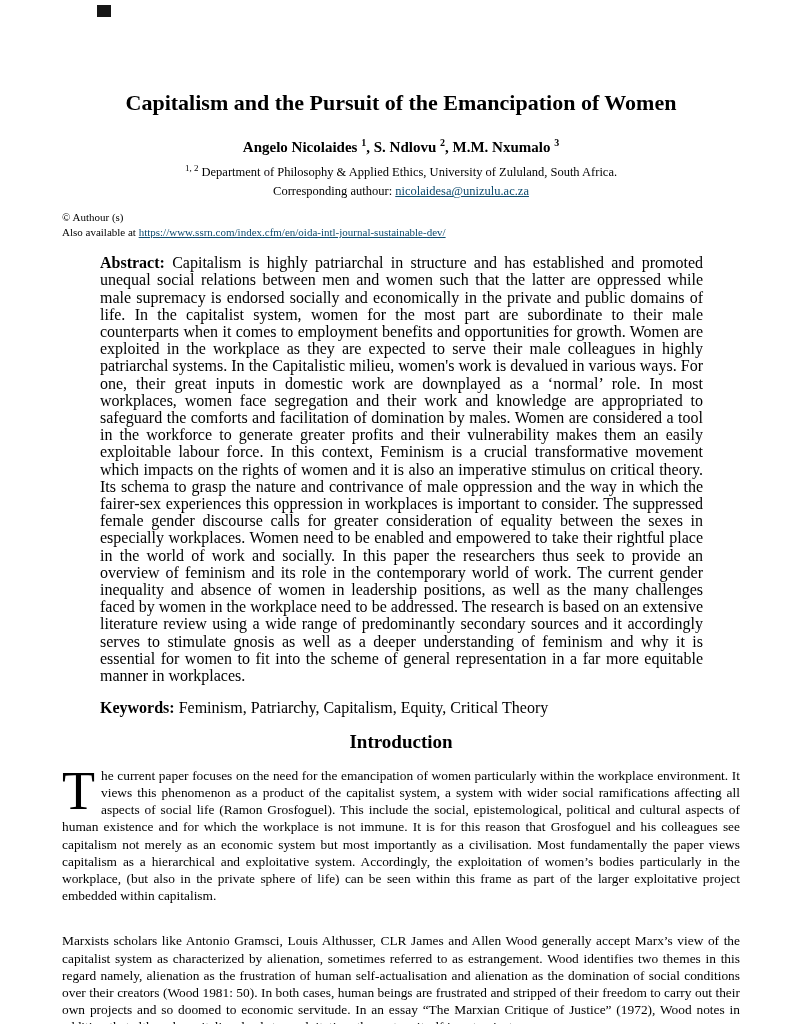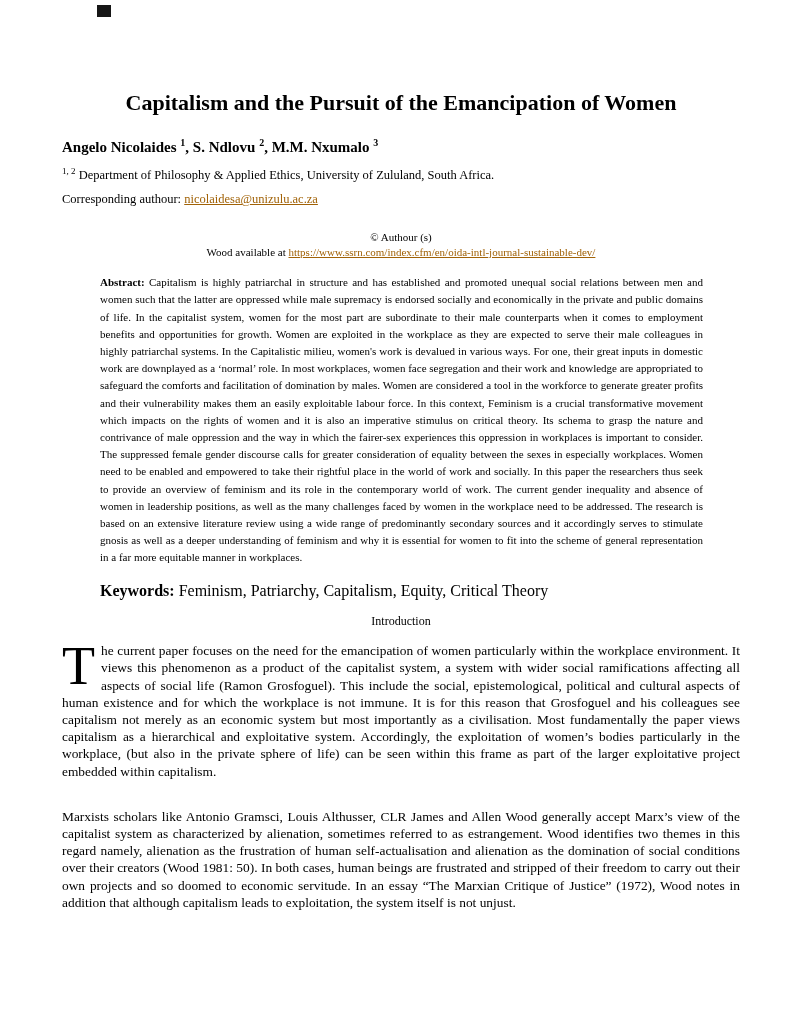--- a/index.html
+++ b/index.html
@@ -23,60 +23,61 @@
     background: #161616;
   }
   .title {
     margin: 0 0 18px 0;
     font-size: 22px;
     line-height: 26px;
     font-weight: bold;
     text-align: center;
   }
   .authors {
+    text-align: center;
     font-size: 15px;
     font-weight: bold;
     margin-bottom: 3px;
     line-height: 18px;
   }
   .authors sup { font-size: 10px; font-weight: bold; }
   .affiliations {
+    text-align: center;
     font-size: 12.5px;
-    line-height: 24px;
+    line-height: 19px;
   }
   .affiliations sup { font-size: 9px; }
   .copyright {
-    margin-top: 19px;
-    text-align: center;
+    margin-top: 9px;
     font-size: 11px;
     line-height: 15px;
   }
   a.doc-link {
-    color: #a16207;
+    color: #0c4a6e;
     text-decoration: underline;
     cursor: pointer;
   }
   .abstract {
     margin: 14px 37px 0 38px;
-    font-size: 11px;
+    font-size: 16px;
     line-height: 17.2px;
     text-align: justify;
   }
   .abstract .lead, .keywords .lead { font-weight: bold; }
   .keywords {
     margin: 15px 37px 0 38px;
     font-size: 16px;
     line-height: 17.2px;
     text-align: left;
   }
   .section-heading {
     margin: 15px 0 7px 0;
     text-align: center;
-    font-size: 12px;
-    font-weight: normal;
+    font-size: 19px;
+    font-weight: bold;
   }
   .para {
     font-size: 13.4px;
     line-height: 17.2px;
     text-align: justify;
   }
   .para.second { margin-top: 28px; }
   .dropcap {
     float: left;
     font-size: 54px;
@@ -97,21 +98,21 @@
     <span>Angelo Nicolaides </span><sup>1</sup><span>, S. Ndlovu </span><sup>2</sup><span>, M.M. Nxumalo </span><sup>3</sup>
   </div>
 
   <div class="affiliations">
     <div><sup>1, 2</sup><span> Department of Philosophy &amp; Applied Ethics, University of Zululand, South Africa.</span></div>
     <div><span>Corresponding authour: </span><a class="doc-link">nicolaidesa@unizulu.ac.za</a></div>
   </div>
 
   <div class="copyright">
     <div>© Authour (s)</div>
-    <div><span>Wood available at </span><a class="doc-link">https://www.ssrn.com/index.cfm/en/oida-intl-journal-sustainable-dev/</a></div>
+    <div><span>Also available at </span><a class="doc-link">https://www.ssrn.com/index.cfm/en/oida-intl-journal-sustainable-dev/</a></div>
   </div>
 
   <p class="abstract"><span class="lead">Abstract:</span><span> Capitalism is highly patriarchal in structure and has established and promoted unequal social relations between men and women such that the latter are oppressed while male supremacy is endorsed socially and economically in the private and public domains of life. In the capitalist system, women for the most part are subordinate to their male counterparts when it comes to employment benefits and opportunities for growth. Women are exploited in the workplace as they are expected to serve their male colleagues in highly patriarchal systems. In the Capitalistic milieu, women's work is devalued in various ways. For one, their great inputs in domestic work are downplayed as a ‘normal’ role. In most workplaces, women face segregation and their work and knowledge are appropriated to safeguard the comforts and facilitation of domination by males. Women are considered a tool in the workforce to generate greater profits and their vulnerability makes them an easily exploitable labour force. In this context, Feminism is a crucial transformative movement which impacts on the rights of women and it is also an imperative stimulus on critical theory. Its schema to grasp the nature and contrivance of male oppression and the way in which the fairer-sex experiences this oppression in workplaces is important to consider. The suppressed female gender discourse calls for greater consideration of equality between the sexes in especially workplaces. Women need to be enabled and empowered to take their rightful place in the world of work and socially. In this paper the researchers thus seek to provide an overview of feminism and its role in the contemporary world of work. The current gender inequality and absence of women in leadership positions, as well as the many challenges faced by women in the workplace need to be addressed. The research is based on an extensive literature review using a wide range of predominantly secondary sources and it accordingly serves to stimulate gnosis as well as a deeper understanding of feminism and why it is essential for women to fit into the scheme of general representation in a far more equitable manner in workplaces.</span></p>
 
   <p class="keywords"><span class="lead">Keywords:</span><span> Feminism, Patriarchy, Capitalism, Equity, Critical Theory</span></p>
 
   <div class="section-heading">Introduction</div>
 
   <p class="para"><span class="dropcap">T</span><span>he current paper focuses on the need for the emancipation of women particularly within the workplace environment. It views this phenomenon as a product of the capitalist system, a system with wider social ramifications affecting all aspects of social life (Ramon Grosfoguel). This include the social, epistemological, political and cultural aspects of human existence and for which the workplace is not immune. It is for this reason that Grosfoguel and his colleagues see capitalism not merely as an economic system but most importantly as a civilisation. Most fundamentally the paper views capitalism as a hierarchical and exploitative system. Accordingly, the exploitation of women’s bodies particularly in the workplace, (but also in the private sphere of life) can be seen within this frame as part of the larger exploitative project embedded within capitalism.</span></p>
 

